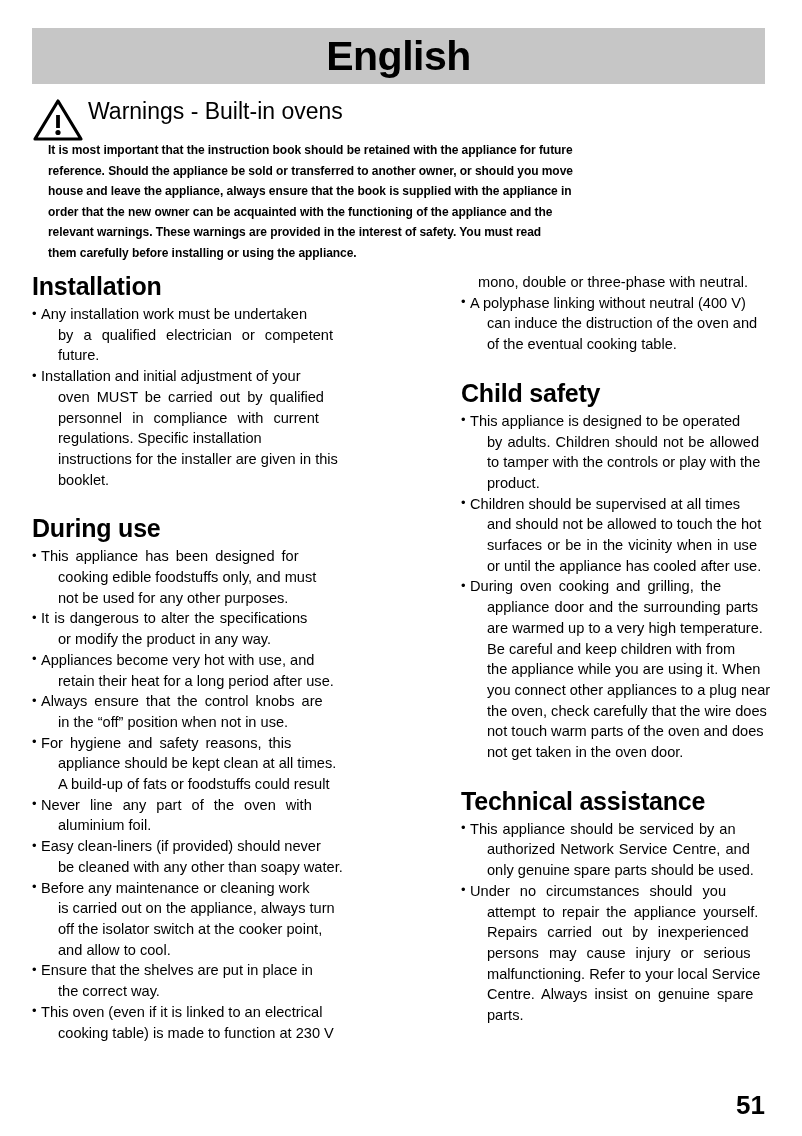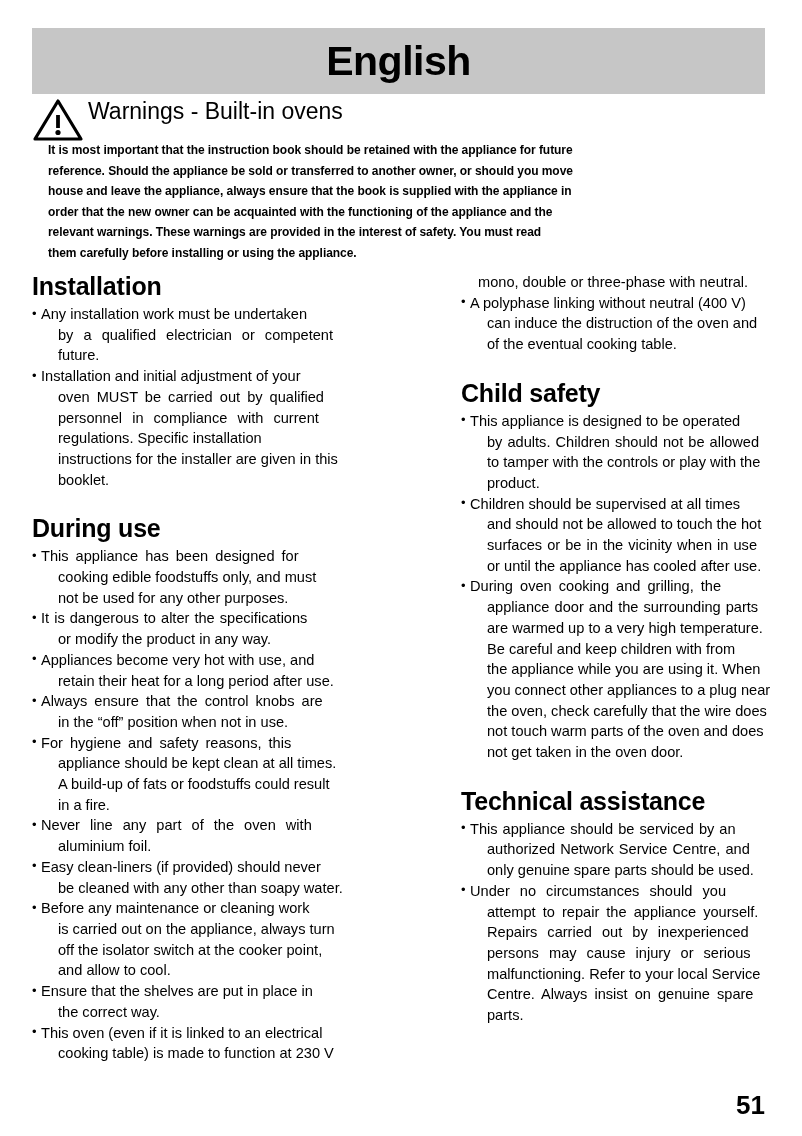--- a/index.html
+++ b/index.html
@@ -21,21 +21,21 @@
     height: 1136px;
     box-sizing: border-box;
   }
 
   
   .lang-banner {
     position: absolute;
     left: 32px;
     top: 28px;
     width: 733px;
-    height: 66px;
+    height: 56px;
     background: #c6c6c6;
     display: flex;
     align-items: center;
     justify-content: center;
   }
   .lang-banner-title {
     font-size: 41px;
     font-weight: bold;
     letter-spacing: -0.5px;
     line-height: 1;
@@ -216,21 +216,20 @@
         <span class="ln">retain their heat for a long period after use.</span>
       </li>
       <li>
         <span class="ln ws2">Always  ensure  that  the  control  knobs  are</span>
         <span class="ln">in the “off” position when not in use.</span>
       </li>
       <li>
         <span class="ln ws2">For  hygiene  and  safety  reasons,   this</span>
         <span class="ln">appliance should be kept clean at all times.</span>
         <span class="ln">A build-up of fats or foodstuffs could result</span>
-        <span class="ln">in a fire.</span>
       </li>
       <li>
         <span class="ln ws3">Never  line  any  part  of  the  oven  with</span>
         <span class="ln">aluminium  foil.</span>
       </li>
       <li>
         <span class="ln">Easy clean-liners (if provided) should never</span>
         <span class="ln">be cleaned with any other than soapy water.</span>
       </li>
       <li>

